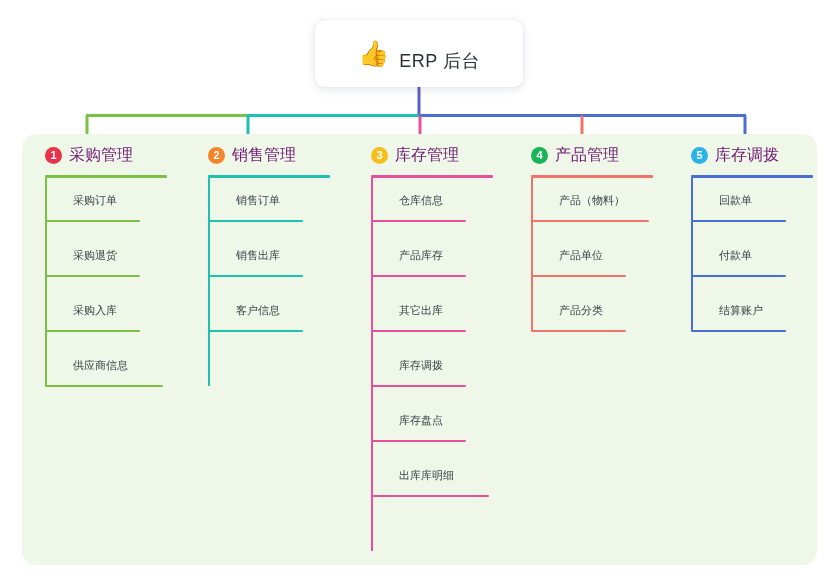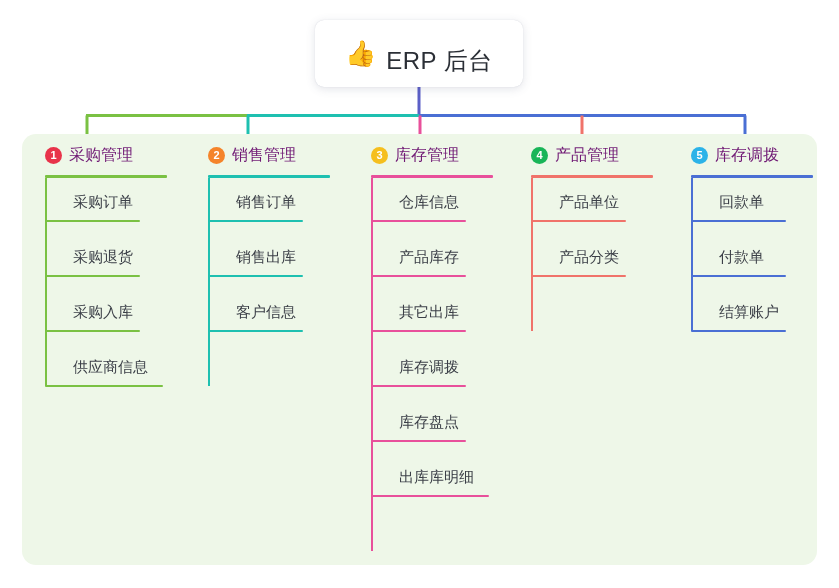--- a/index.html
+++ b/index.html
@@ -22,21 +22,21 @@
     width:208px;height:67px;
     background:#ffffff;
     border-radius:9px;
     box-shadow:0 2px 10px rgba(80,90,120,.16), 0 0 1px rgba(80,90,120,.25);
     display:flex;align-items:center;justify-content:center;
     z-index:5;
   }
   .root-inner{display:flex;align-items:center;gap:10px;}
   .root-emoji{font-size:25px;line-height:1;}
   .root-title{
-    font-size:24px;color:#2b2f36;letter-spacing:.5px;
+    font-size:18px;color:#2b2f36;letter-spacing:.5px;
     white-space:nowrap;
     margin-top:15px;
   }
 
   
   .panel{
     position:absolute;
     left:22px;top:134px;
     width:795px;height:431px;
     background:#eef7e8;
@@ -61,21 +61,21 @@
   }
   .items{position:relative;margin-left:23px;padding-top:0;}
   .stem{
     position:absolute;left:0;top:0;width:2px;
   }
   .item{
     position:relative;height:55px;
   }
   .item-label{
     position:absolute;left:28px;top:15px;
-    font-size:15px;color:#3b3f47;white-space:nowrap;
+    font-size:11px;color:#3b3f47;white-space:nowrap;
   }
   .item-rule{
     position:absolute;left:0;top:42px;height:2px;border-radius:1px;
   }
 </style>
 </head>
 <body>
 
 <div id="stage">
 
@@ -185,20 +185,24 @@
       </div>
       <div class="column" style="left: 508px;">
         <div class="col-head">
           <span class="badge" style="background: rgb(25, 181, 88);">4</span>
           <span class="col-title">产品管理</span>
         </div>
         <div class="head-rule" style="background: rgb(240, 115, 106);"></div>
         <div class="items">
           <div class="stem" style="background: rgb(240, 115, 106); height: 153px;"></div>
           <div class="item">
+            <span class="item-label">产品（物料）</span>
+            <div class="item-rule" style="background: rgb(240, 115, 106); width: 118px;"></div>
+          </div>
+          <div class="item">
             <span class="item-label">产品单位</span>
             <div class="item-rule" style="background: rgb(240, 115, 106); width: 95px;"></div>
           </div>
           <div class="item">
             <span class="item-label">产品分类</span>
             <div class="item-rule" style="background: rgb(240, 115, 106); width: 95px;"></div>
           </div>
         </div>
       </div>
       <div class="column" style="left: 668px;">

